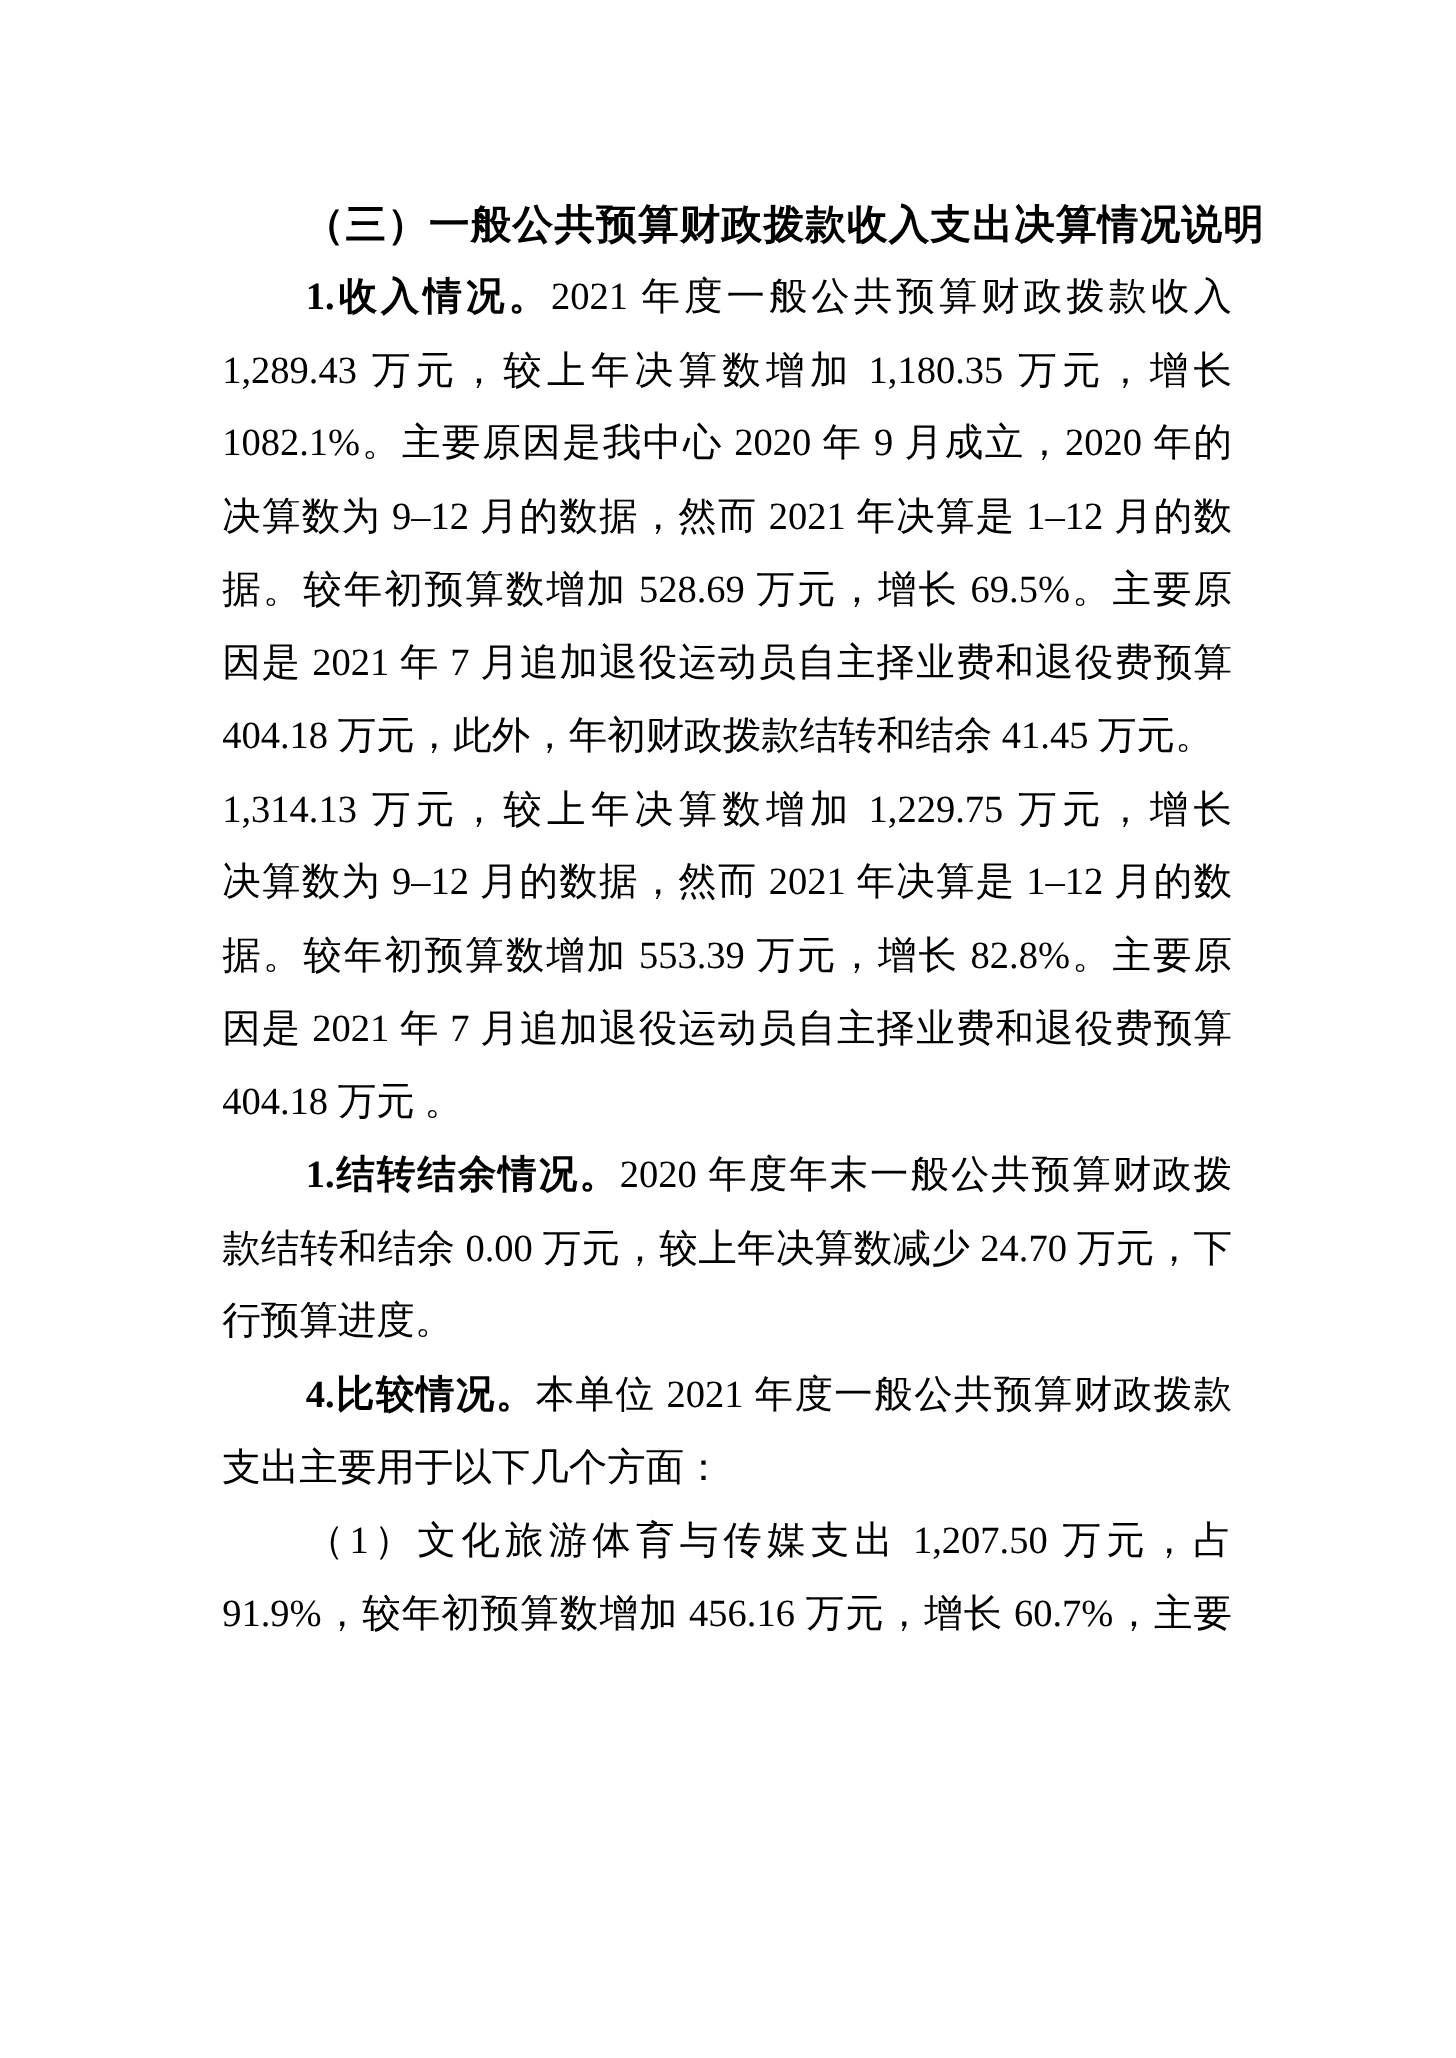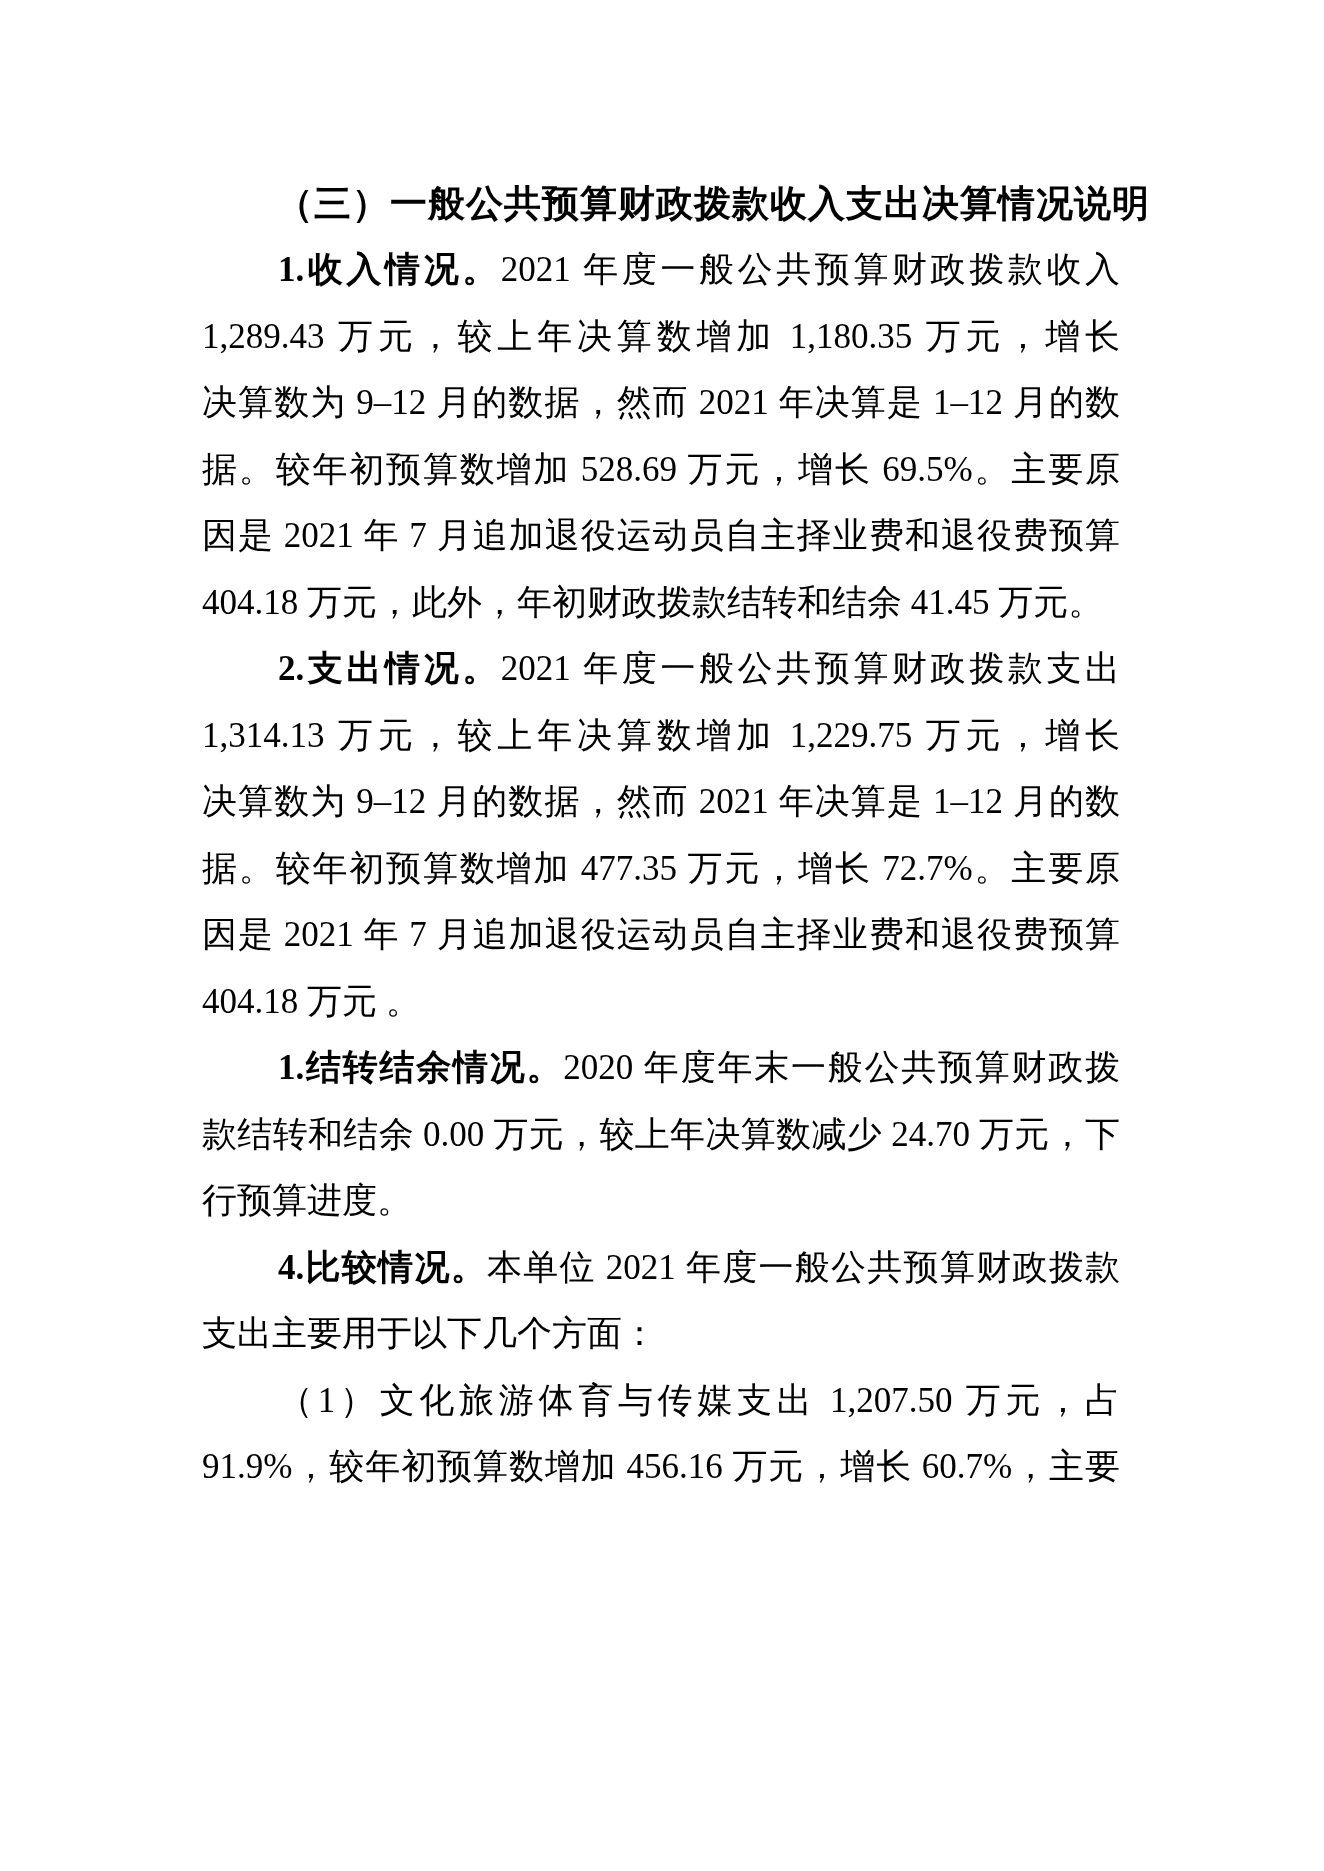--- a/index.html
+++ b/index.html
@@ -54,30 +54,30 @@
 </head>
 <body>
 
 <div class="page">
   <div class="content">
     <h1 class="doc-title">（三）一般公共预算财政拨款收入支出决算情况说明</h1>
     <div id="paragraphs">
         <div class="paragraph">
           <div class="line justify indent"><span class="seg-bold">1.收入情况。</span><span class="seg">2021 年度一般公共预算财政拨款收入</span></div>
           <div class="line justify"><span class="seg">1,289.43 万元，较上年决算数增加 1,180.35 万元，增长</span></div>
+          <div class="line justify"><span class="seg">1082.1%。主要原因是我中心 2020 年 9 月成立，2020 年的</span></div>
           <div class="line justify"><span class="seg">决算数为 9–12 月的数据，然而 2021 年决算是 1–12 月的数</span></div>
           <div class="line justify"><span class="seg">据。较年初预算数增加 528.69 万元，增长 69.5%。主要原</span></div>
           <div class="line justify"><span class="seg">因是 2021 年 7 月追加退役运动员自主择业费和退役费预算</span></div>
           <div class="line"><span class="seg">404.18 万元，此外，年初财政拨款结转和结余 41.45 万元。</span></div>
         </div>
         <div class="paragraph">
-          <div class="line justify indent"><span class="seg-bold">2.支出情况。</span><span class="seg">2021 年度一般公共预算财政拨款支出</span></div>
           <div class="line justify"><span class="seg">1,314.13 万元，较上年决算数增加 1,229.75 万元，增长</span></div>
           <div class="line justify"><span class="seg">决算数为 9–12 月的数据，然而 2021 年决算是 1–12 月的数</span></div>
-          <div class="line justify"><span class="seg">据。较年初预算数增加 477.35 万元，增长 72.7%。主要原</span></div>
+          <div class="line justify"><span class="seg">据。较年初预算数增加 553.39 万元，增长 82.8%。主要原</span></div>
           <div class="line justify"><span class="seg">因是 2021 年 7 月追加退役运动员自主择业费和退役费预算</span></div>
           <div class="line"><span class="seg">404.18 万元 。</span></div>
         </div>
         <div class="paragraph">
           <div class="line justify indent"><span class="seg-bold">1.结转结余情况。</span><span class="seg">2020 年度年末一般公共预算财政拨</span></div>
           <div class="line justify"><span class="seg">款结转和结余 0.00 万元，较上年决算数减少 24.70 万元，下</span></div>
           <div class="line"><span class="seg">行预算进度。</span></div>
         </div>
         <div class="paragraph">
           <div class="line justify indent"><span class="seg-bold">4.比较情况。</span><span class="seg">本单位 2021 年度一般公共预算财政拨款</span></div>

